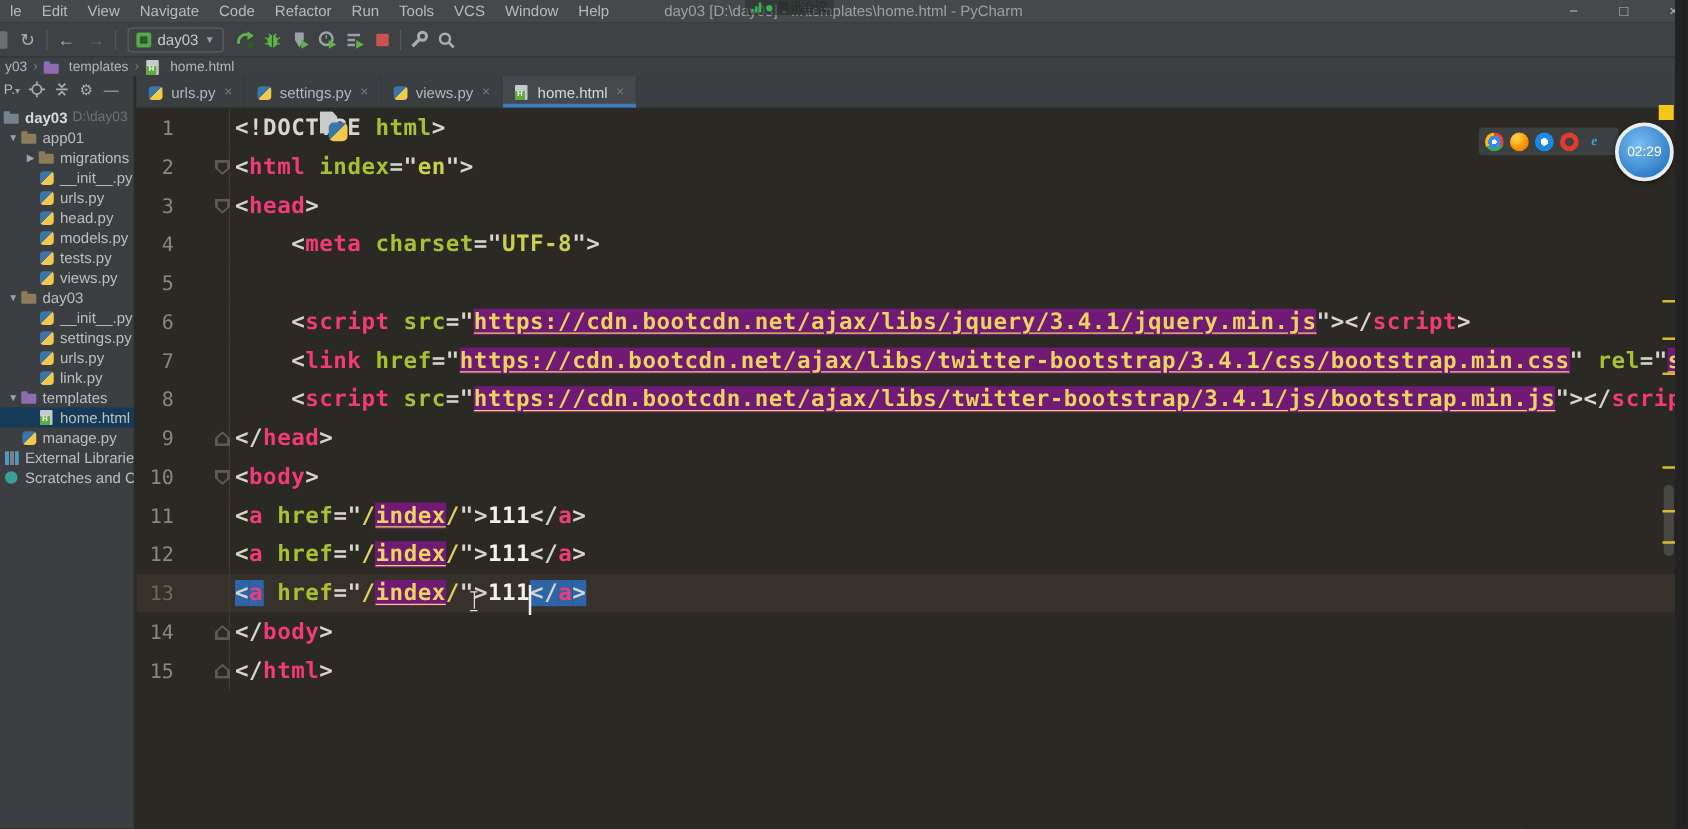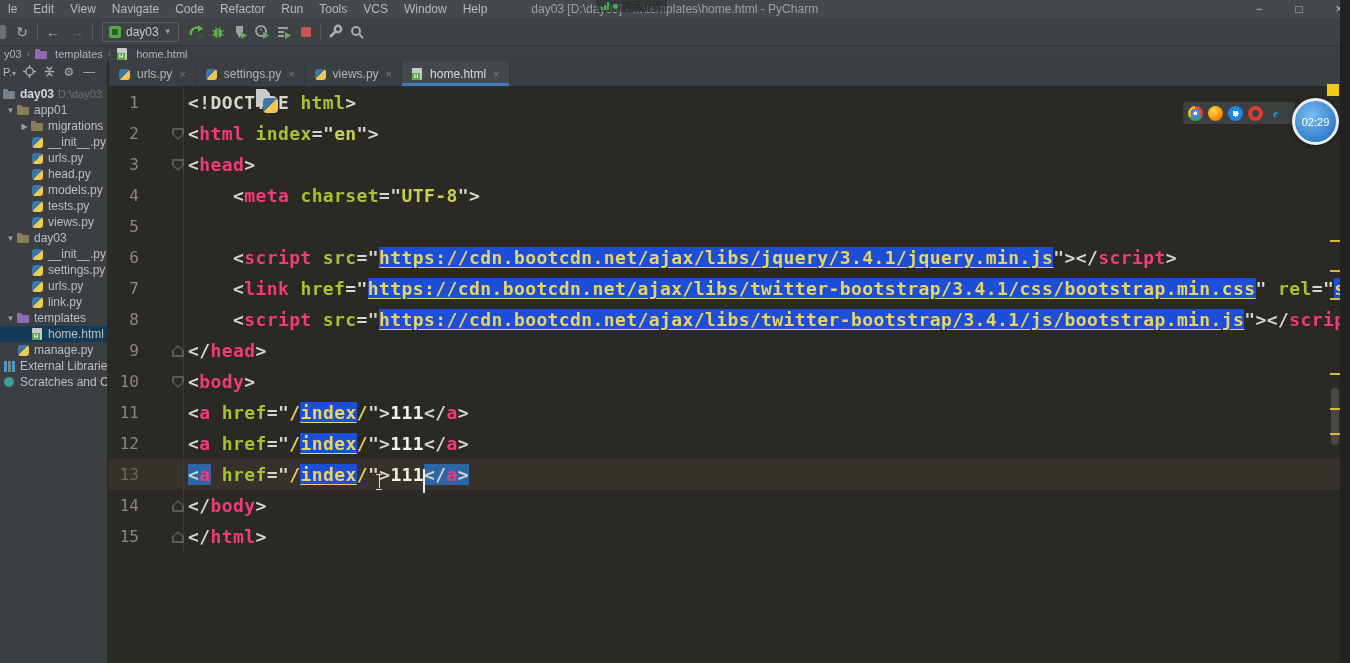--- a/index.html
+++ b/index.html
@@ -77,21 +77,21 @@
   .current .lnum{color:#6f6757}
   .lfold{width:49px;flex:none;height:31px;position:relative}
   .lfold::after{content:'';position:absolute;right:4px;top:0;bottom:0;width:1px;background:#3e3b35}
   .fm{position:absolute;left:33px;top:10px;width:12px;height:12px;background:#5c5a54;z-index:2}
   .fm::after{content:'';position:absolute;left:2px;top:2px;width:8px;height:8px;background:#2b2923}
   .fm.down,.fm.down::after{clip-path:polygon(0 0,100% 0,100% 55%,50% 100%,0 55%)}
   .fm.up,.fm.up::after{clip-path:polygon(0 45%,50% 0,100% 45%,100% 100%,0 100%)}
   .lcode{white-space:pre;font:bold 18px "DejaVu Sans Mono",monospace;letter-spacing:.4px}
   .tk-p{color:#d6d6cc}.tk-t{color:#f23a7a}.tk-a{color:#a6c232}.tk-v{color:#c8d04e}
   .tk-s{color:#e2cf5b}.tk-x{color:#f2f2ea}
-  .tk-u{color:#e8d45e;background:#1d4ed8;text-decoration:underline;text-underline-offset:3px}
+  .tk-u{color:#e8d45e;background:#701a75;text-decoration:underline;text-underline-offset:3px}
   .sel{background:#2d65a7}
   .caret{display:inline-block;width:0;position:relative}
   .caret::after{content:'';position:absolute;left:-1px;top:-12px;width:2px;height:24px;background:#eceff1}
   .ibeam{display:inline-block;width:0;position:relative}
   .ibeam::before{content:'';position:absolute;left:-3px;top:-7px;width:6px;height:14px;
       border-top:1.5px solid #dadcdd;border-bottom:1.5px solid #dadcdd}
   .ibeam::after{content:'';position:absolute;left:-0.5px;top:-7px;width:1.5px;height:14px;background:#dadcdd}
   .pyfile-float{position:absolute;left:145px;top:2px;width:24px;height:24px;z-index:3}
   .pyfile-float .page{position:absolute;left:2px;top:0;width:14px;height:18px;background:#c9cbcd;
       clip-path:polygon(0 0,70% 0,100% 25%,100% 100%,0 100%)}

